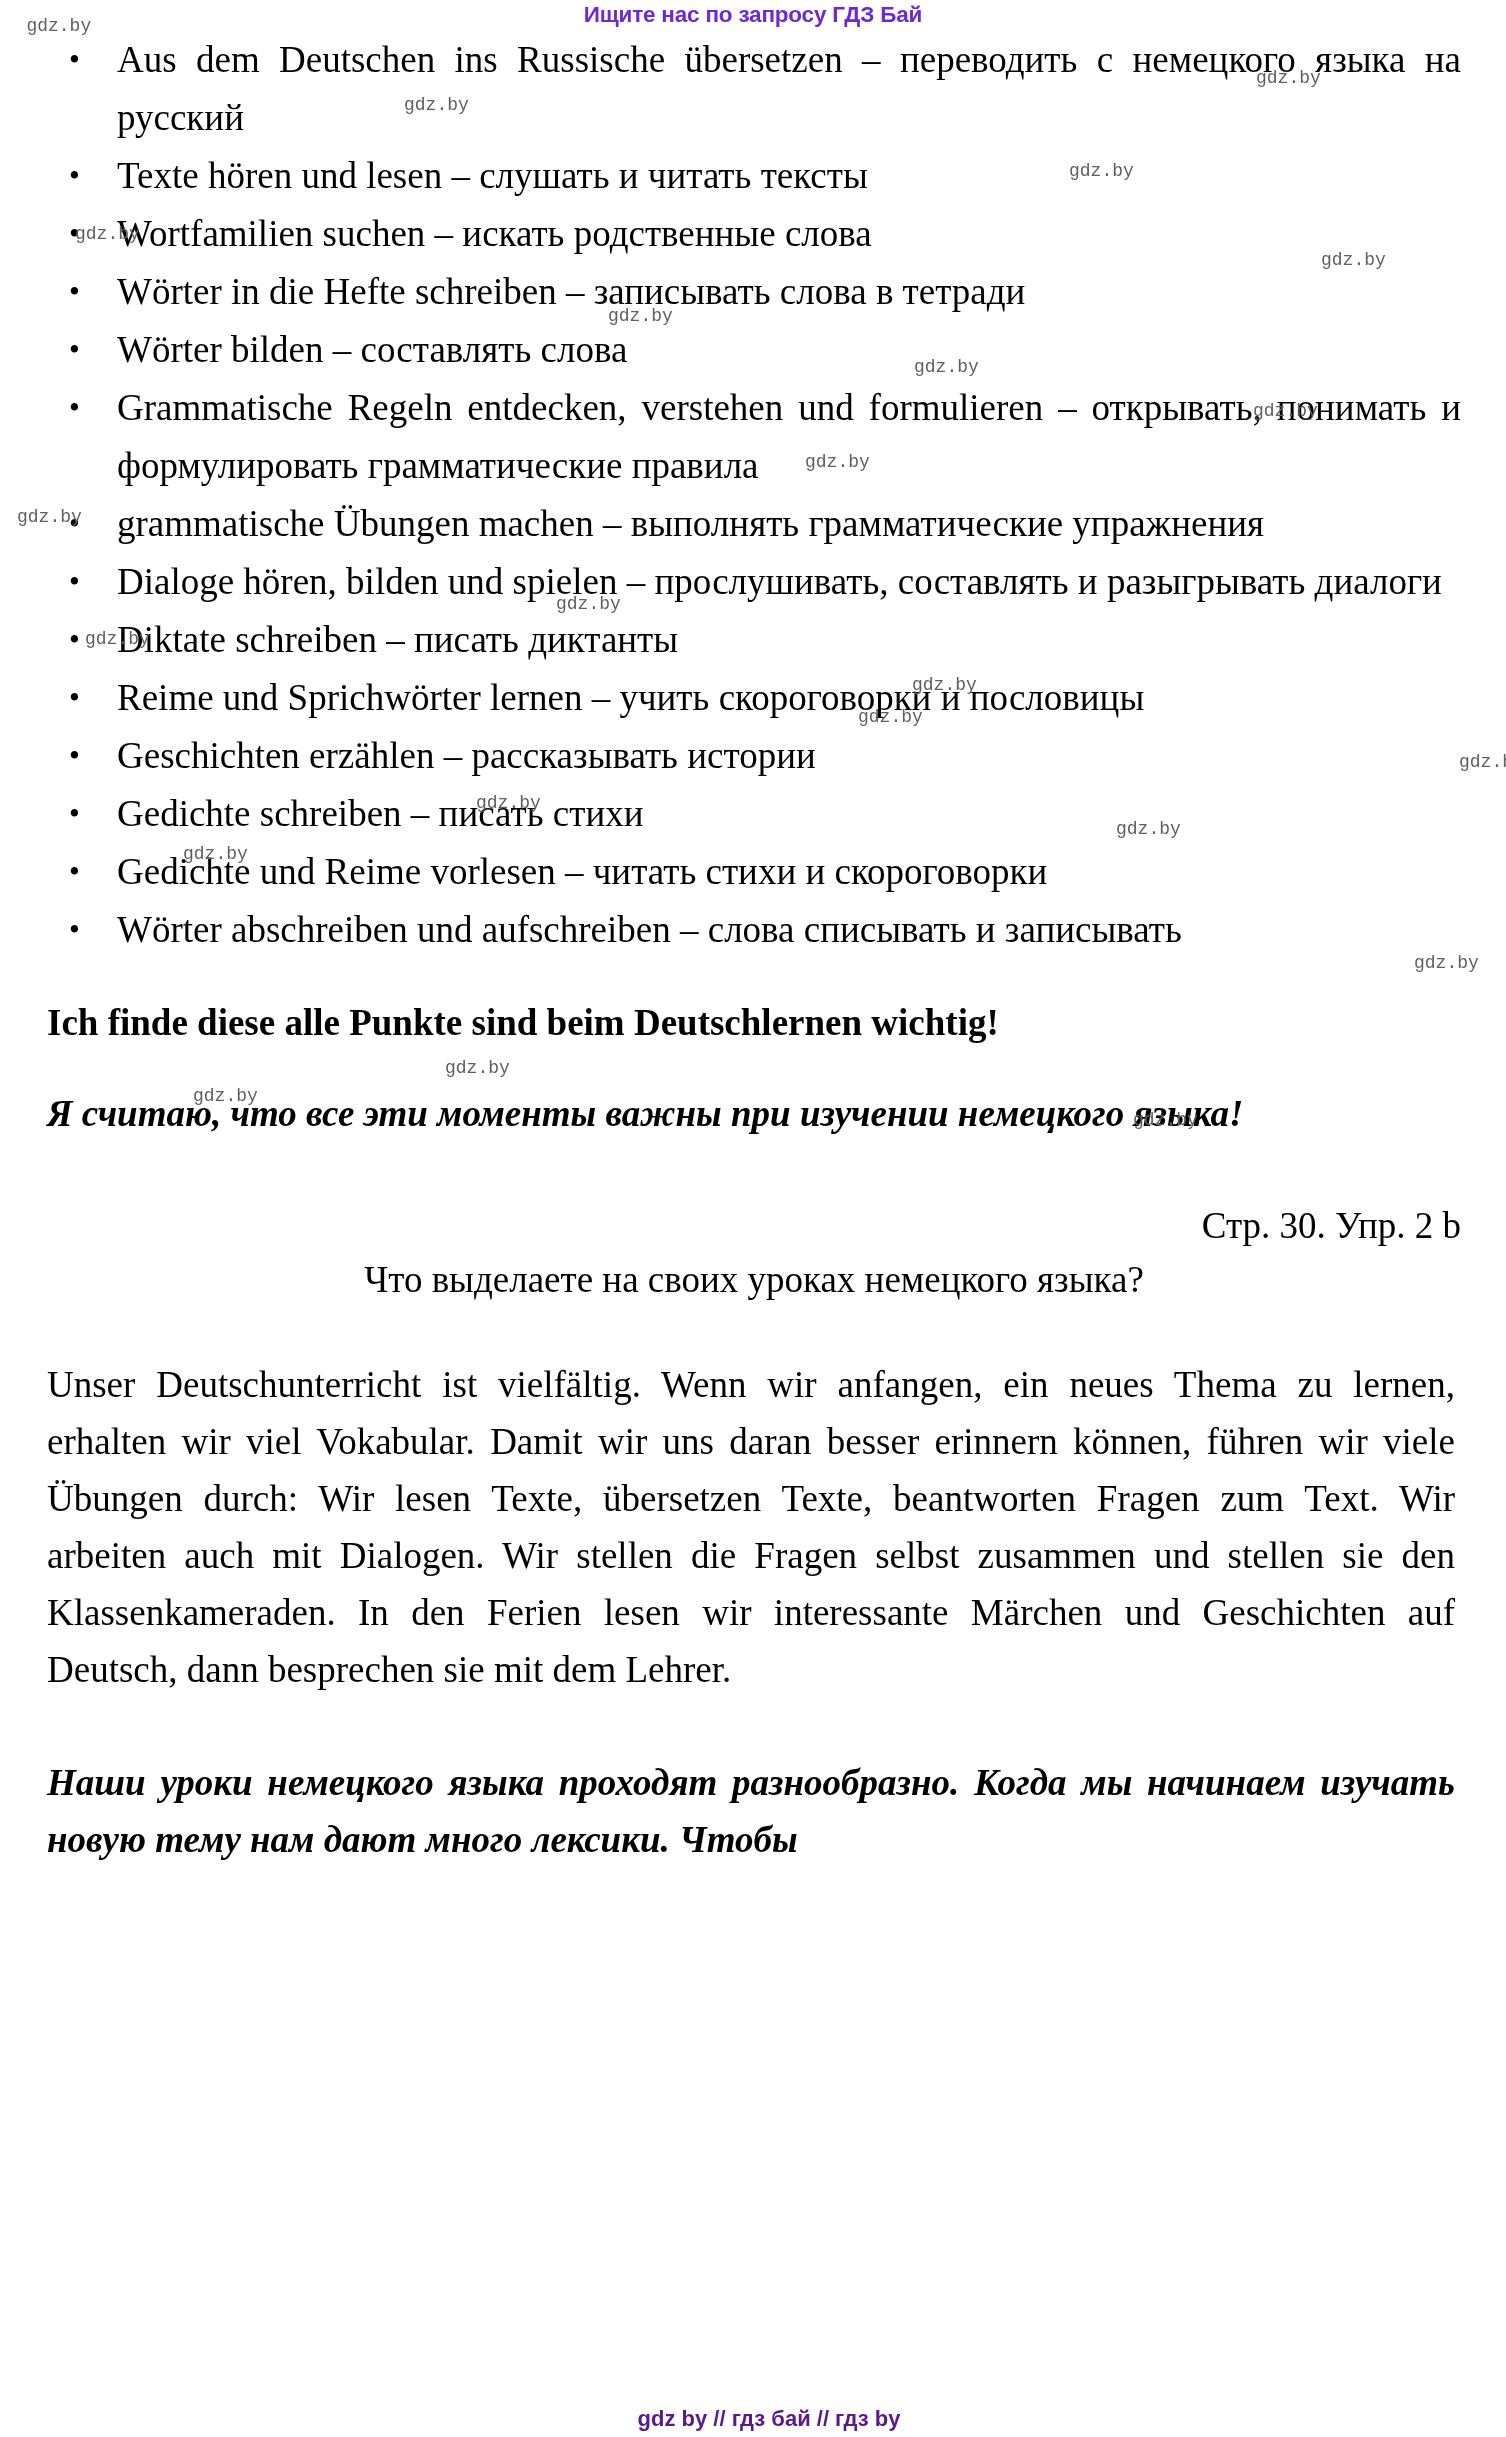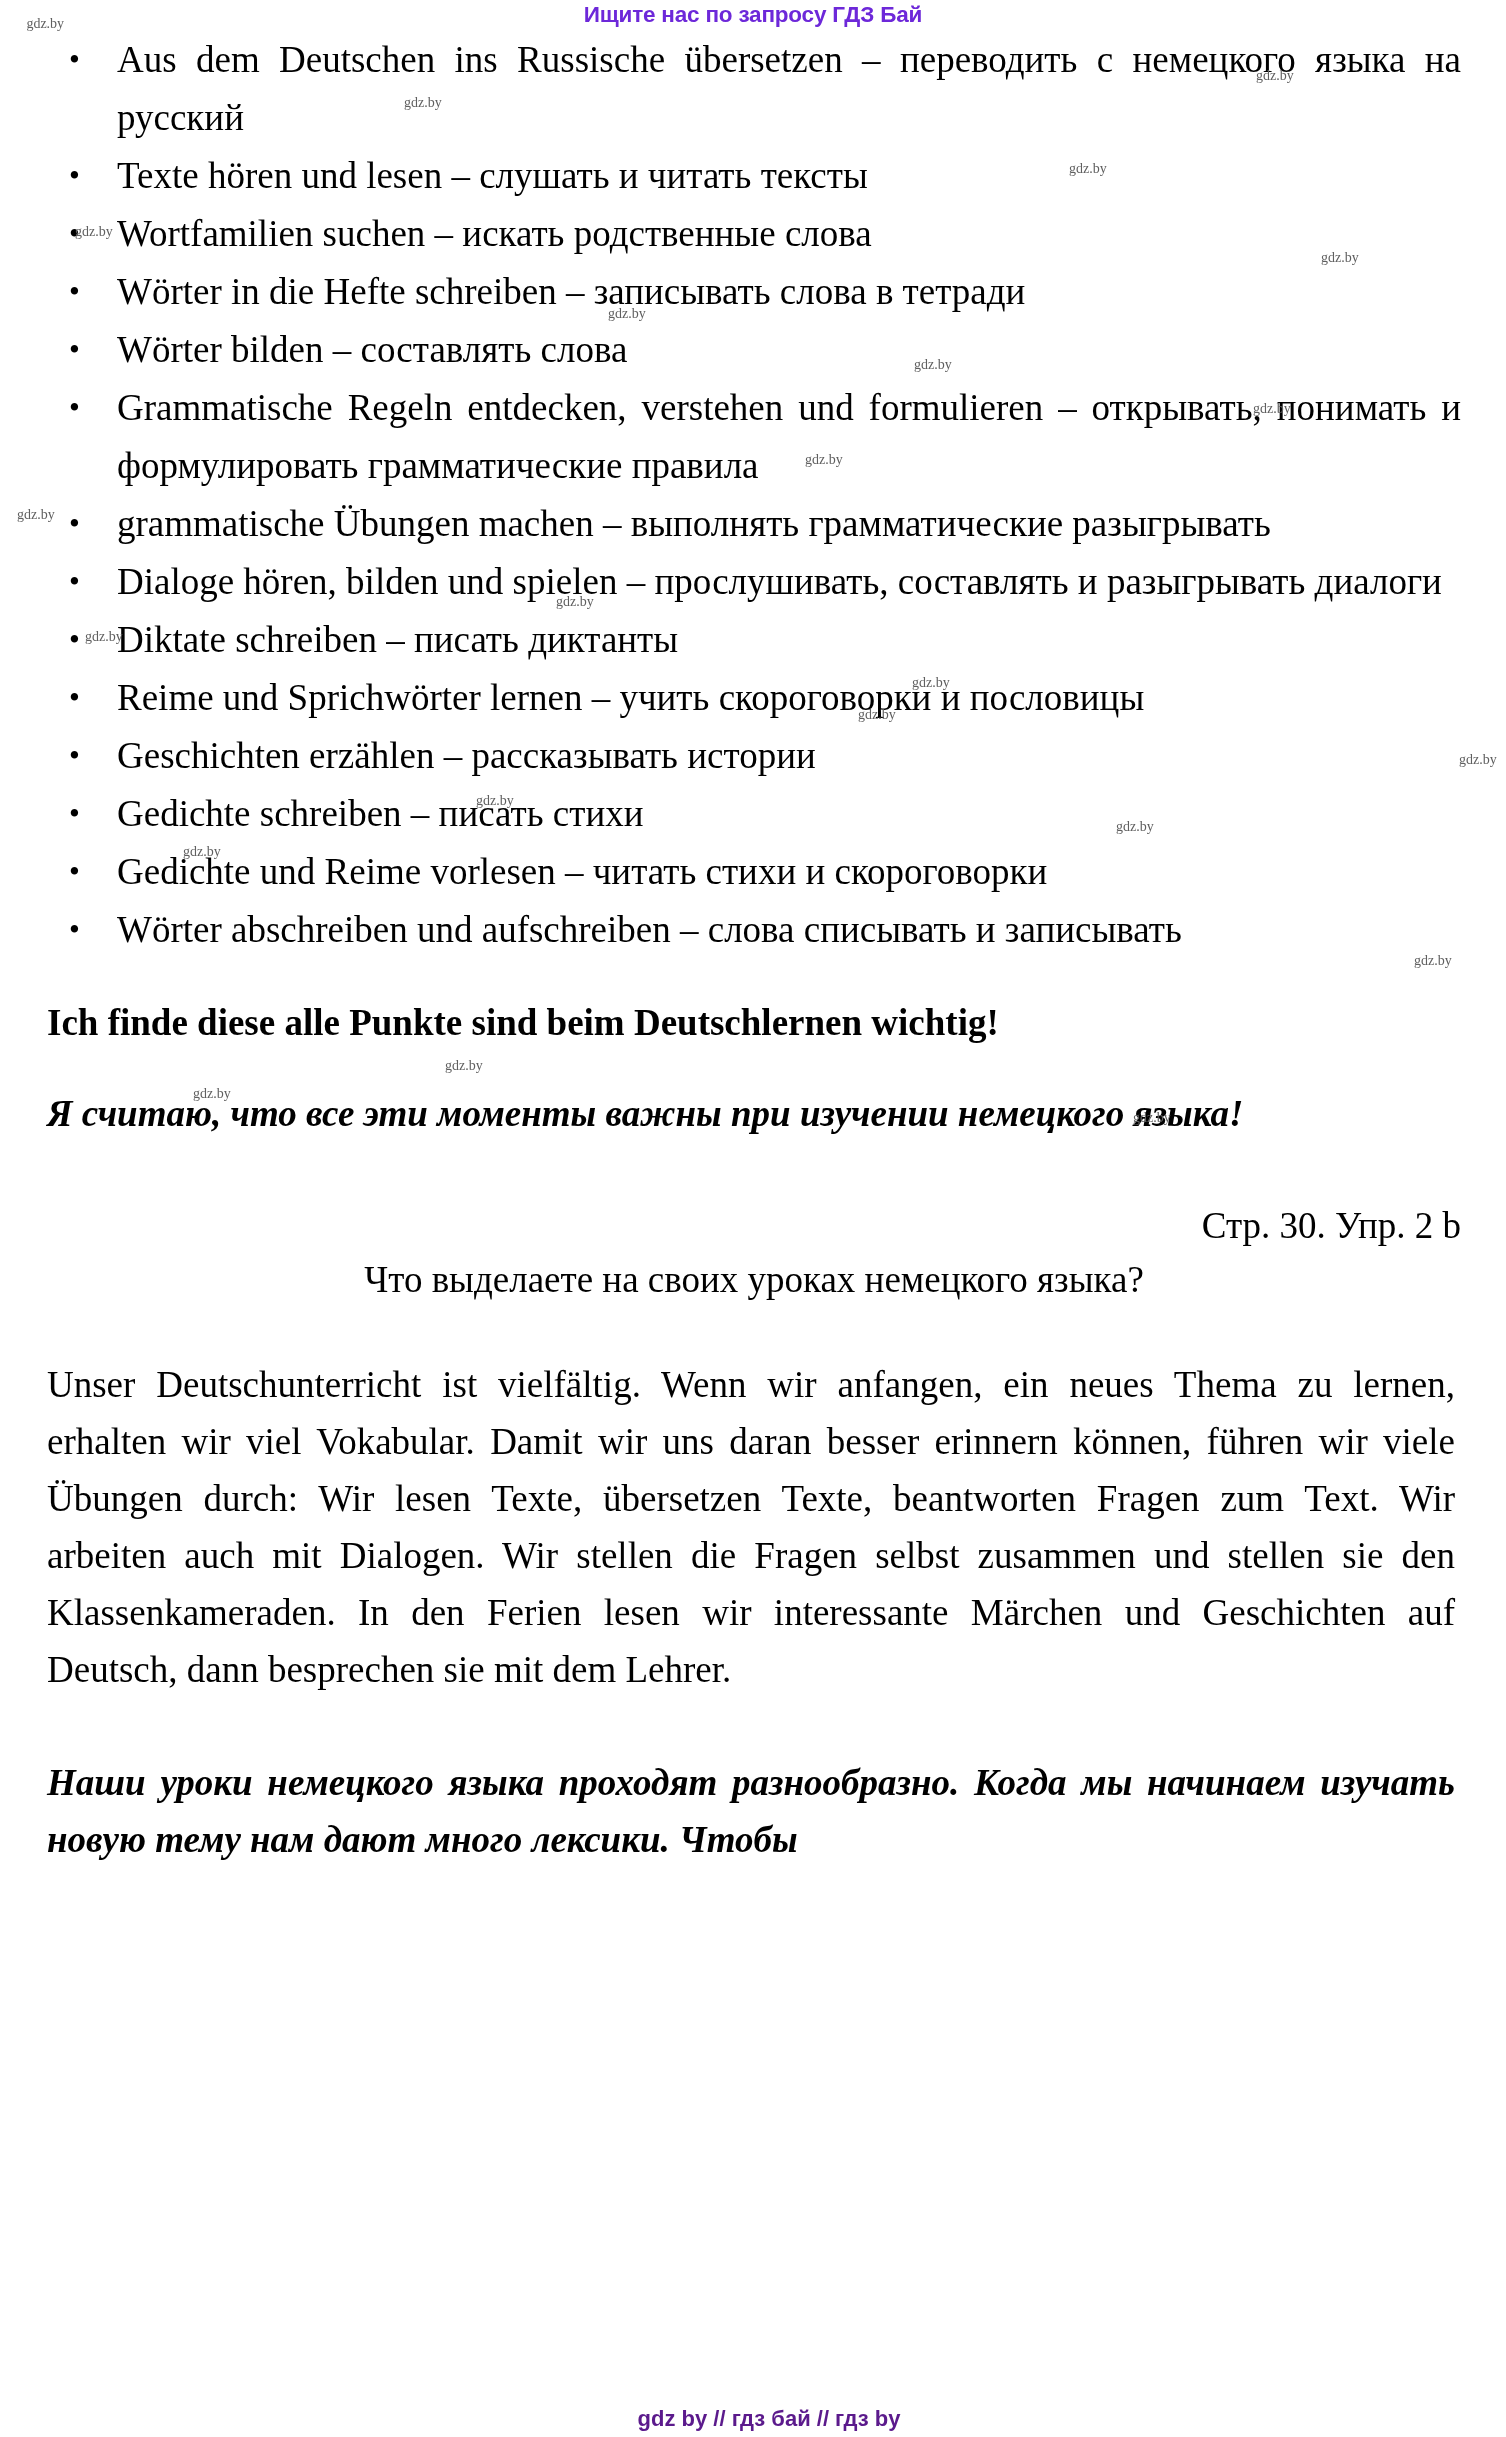--- a/index.html
+++ b/index.html
@@ -122,22 +122,22 @@
     font-style: italic;
     font-weight: bold;
     text-align: justify;
     text-justify: inter-word;
     width: 1408px;
   }
 
   
   .wm {
     position: absolute;
-    font-family: Liberation Serif, serif;
-    font-size: 14px;
+    font-family: Liberation Mono, monospace;
+    font-size: 18px;
     color: #5f5f5f;
     white-space: nowrap;
     z-index: 4;
     pointer-events: none;
   }
 
   .footer-promo {
     position: absolute;
     bottom: 6.2px;
     left: 16px;
@@ -171,21 +171,21 @@
       <li>
           <span class="wrap"><span>Wörter in die Hefte schreiben</span> <span>–</span> <span>записывать слова в тетради</span></span>
         </li>
       <li>
           <span class="wrap"><span>Wörter bilden</span> <span>–</span> <span>составлять слова</span></span>
         </li>
       <li>
           <span class="wrap"><span>Grammatische Regeln entdecken, verstehen und formulieren</span> <span>–</span> <span>открывать, понимать и формулировать грамматические правила</span></span>
         </li>
       <li>
-          <span class="wrap"><span>grammatische Übungen machen</span> <span>–</span> <span>выполнять грамматические разыгрывать</span></span>
+          <span class="wrap"><span>grammatische Übungen machen</span> <span>–</span> <span>выполнять грамматические упражнения</span></span>
         </li>
       <li>
           <span class="wrap"><span>Dialoge hören, bilden und spielen</span> <span>–</span> <span>прослушивать, составлять и разыгрывать диалоги</span></span>
         </li>
       <li>
           <span class="wrap"><span>Diktate schreiben</span> <span>–</span> <span>писать диктанты</span></span>
         </li>
       <li>
           <span class="wrap"><span>Reime und Sprichwörter lernen</span> <span>–</span> <span>учить скороговорки и пословицы</span></span>
         </li>

